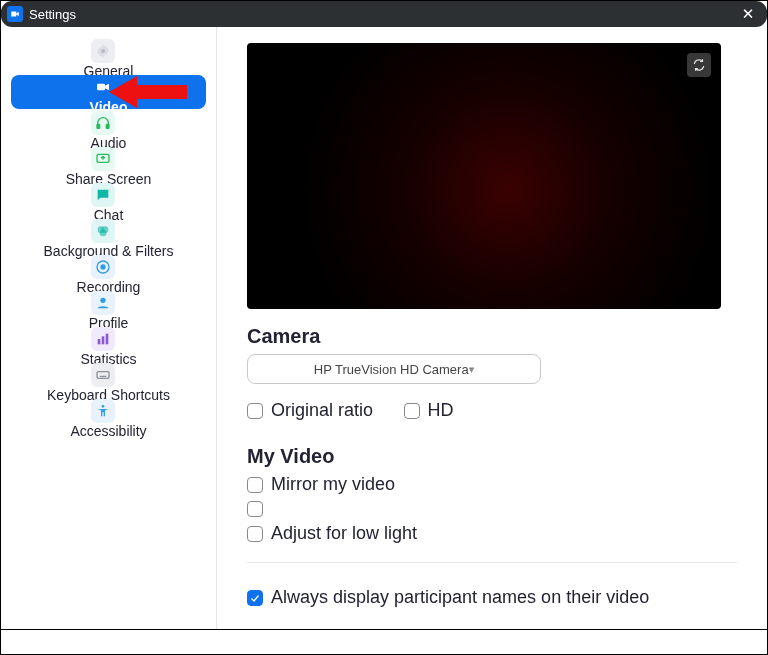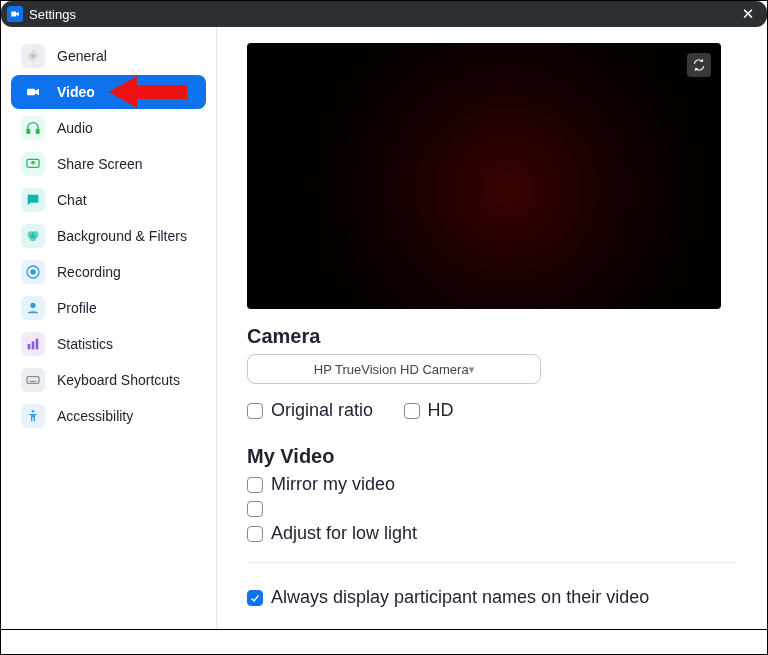--- a/index.html
+++ b/index.html
@@ -4,21 +4,21 @@
 <style>
   html,body{margin:0;padding:0;font-family:-apple-system,"Segoe UI",Helvetica,Arial,sans-serif;background:#fff;color:#232333;}
   .window{width:768px;height:630px;position:relative;box-sizing:border-box;border:1px solid #000;}
   .titlebar{height:26px;background:#2d3033;color:#fff;display:flex;align-items:center;padding:0 6px;font-size:13px;border-radius:11px;}
   .titlebar .app-icon{width:16px;height:16px;background:#0e72ed;border-radius:3px;display:flex;align-items:center;justify-content:center;margin-right:6px;}
   .titlebar .app-icon svg{width:10px;height:10px;fill:#fff;}
   .titlebar .title{flex:1;}
   .titlebar .close{width:26px;text-align:center;cursor:pointer;font-size:15px;}
   .body{display:flex;height:calc(100% - 26px);background:#fff;}
   .sidebar{width:216px;padding:10px 6px;border-right:1px solid #e5e5e5;box-sizing:border-box;overflow:auto;}
-  .sidebar-item{display:flex;align-items:center;height:34px;border-radius:8px;padding:0 10px;margin:2px 4px;cursor:pointer;font-size:14px;color:#232333;position:relative;}
+  .sidebar-item{display:flex;align-items:center;height:34px;border-radius:8px;padding:0 10px;margin:2px 4px;cursor:pointer;font-size:14px;color:#232333;position:relative;flex-direction:column;}
   .sidebar-item .icon{width:24px;height:24px;border-radius:6px;display:flex;align-items:center;justify-content:center;margin-right:12px;flex-shrink:0;}
   .sidebar-item.active{background:#0e72ed;color:#fff;font-weight:600;}
   .sidebar-item.active .icon{background:transparent;}
   .sidebar-item .icon svg{width:16px;height:16px;}
   .content{flex:1;overflow:auto;padding:16px 30px 20px 30px;position:relative;}
   .preview{width:474px;height:266px;background:radial-gradient(circle at 55% 55%, #3a0101 0%, #150000 35%, #000 70%);border-radius:4px;position:relative;margin-bottom:16px;}
   .preview .rotate{position:absolute;top:10px;right:10px;width:24px;height:24px;border-radius:4px;background:rgba(80,80,80,.7);display:flex;align-items:center;justify-content:center;cursor:pointer;}
   .preview .rotate svg{width:14px;height:14px;stroke:#e6e6e6;fill:none;}
   .section-title{font-weight:700;font-size:20px;margin:10px 0 6px 0;}
   .select{width:272px;height:28px;border:1px solid #c9c9c9;border-radius:8px;background:#fff;display:flex;align-items:center;padding:0 10px;font-size:13px;color:#444;justify-content:center;cursor:pointer;margin-bottom:10px;}

